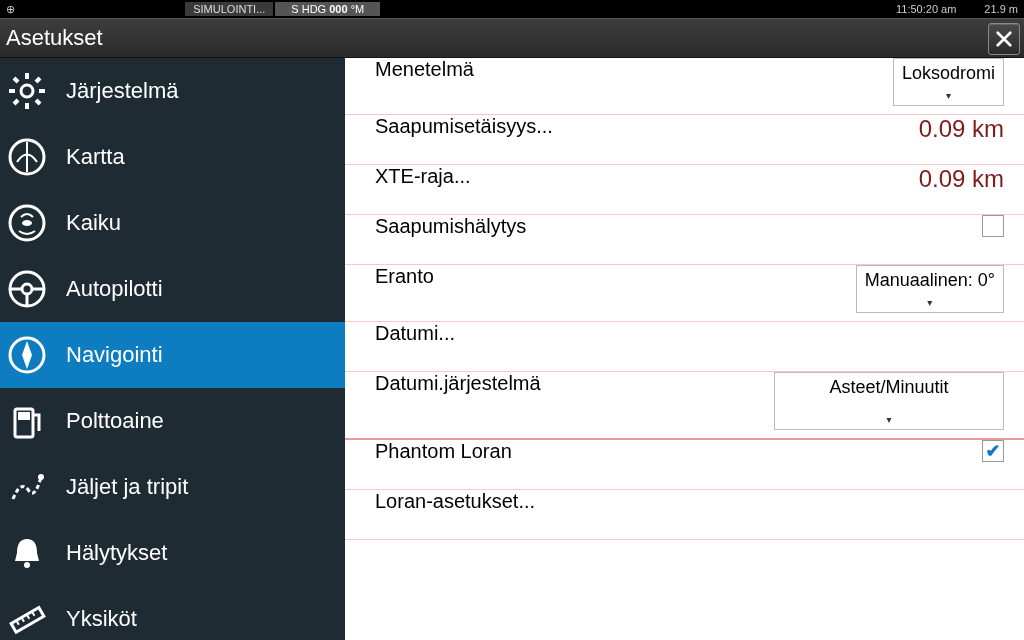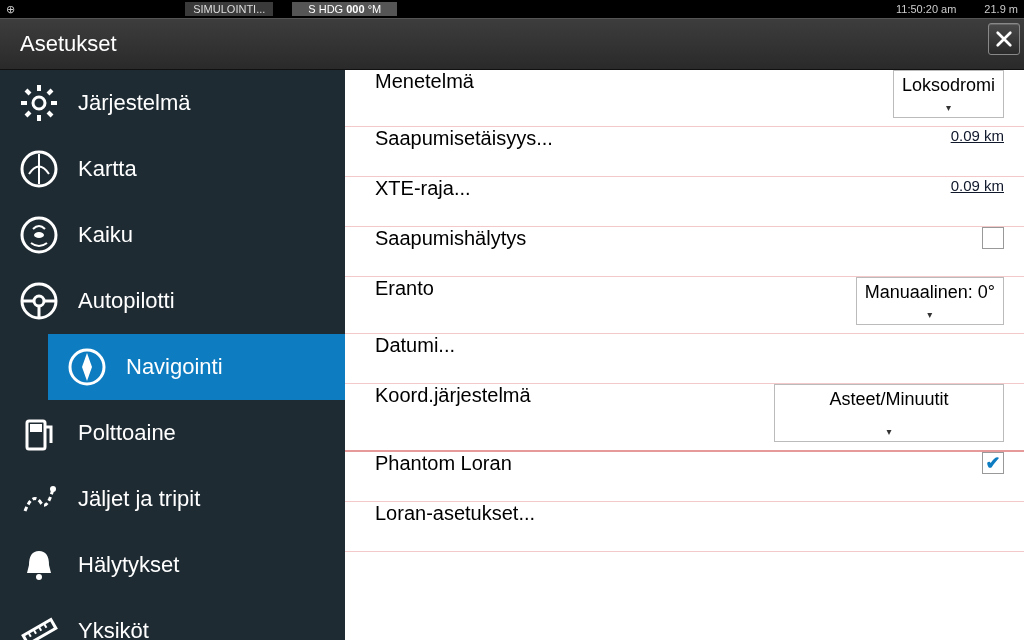--- a/index.html
+++ b/index.html
@@ -10,43 +10,43 @@
     color: #ccc;
     font-size: 11px;
     display: flex;
     align-items: center;
     padding: 0 6px;
   }
   .topbar .globe { margin-right: 170px; font-size:11px; }
   .topbar .tab {
     background:#3a3a3a;
     padding:1px 8px;
-    margin-right:19px;
+    margin-right:2px;
     font-size:11px;
     color:#ddd;
   }
   .topbar .hdg {
     background:#555;
     padding:1px 16px;
     font-size:11px;
     color:#fff;
   }
   .topbar .hdg b { font-weight:bold; }
   .topbar .spacer { flex:1; }
   .topbar .time { margin-right:28px; }
   .titlebar {
-    height: 52px;
+    height: 40px;
     background: linear-gradient(#3d3d3d,#2a2a2a);
     border-top:1px solid #555;
     border-bottom:1px solid #111;
     display:flex;
     align-items:center;
     color:#fff;
     font-size:22px;
-    padding:0 20px;
+    padding:0 6px;
     position:relative;
   }
   .closebtn {
     position:absolute;
     right:4px; top:4px;
     width:32px; height:32px;
     background:linear-gradient(#4a4a4a,#2a2a2a);
     border:1px solid #888;
     border-radius:3px;
     display:flex;align-items:center;justify-content:center;
@@ -60,25 +60,25 @@
   .sidebar {
     width: 345px;
     background:#1f2b33;
     color:#fff;
     overflow:hidden;
   }
   .side-item {
     display:flex;
     align-items:center;
     height:66px;
-    padding:0 18px;
+    padding:0 6px;
     font-size:22px;
     cursor:pointer;
   }
-  .side-item.selected { background:#0d7cc1;margin-left:48px; }
+  .side-item.selected { background:#0d7cc1; }
   .side-icon {
     width:42px; height:42px;
     margin-right:18px;
     display:flex;align-items:center;justify-content:center;
     flex-shrink:0;
   }
   .side-icon svg { width:40px; height:40px; }
   .content {
     flex:1;
     background:#fff;
@@ -87,21 +87,21 @@
   .row {
     display:flex;
     align-items:flex-start;
     min-height:50px;
     padding:0 20px 8px 30px;
     border-bottom:1px solid #f3c9c9;
     font-size:20px;
     color:#000;
   }
   .row .label { flex:1; }
-  .row .value { font-size:15px; color:#0f172a;text-decoration:underline; }
+  .row .value { font-size:24px; color:#7f1d1d; }
   .select {
     border:1px solid #bbb;
     background:#fff;
     padding:4px 8px;
     font-size:18px;
     display:flex;
     align-items:center;
     gap:6px;
     min-width:110px;
     justify-content:space-between;
@@ -297,21 +297,21 @@
         <span>Manuaalinen:  0°</span>
         <span class="chev">▾</span>
       </div>
     </div>
 
     <div class="row">
       <span class="label">Datumi...</span>
     </div>
 
     <div class="row sec-divider">
-      <span class="label">Koord.järjestelmä</span>
+      <span class="label">Datumi.järjestelmä</span>
       <div class="select wide">
         <span>Asteet/Minuutit</span>
         <span class="chev">▾</span>
       </div>
     </div>
 
     <div class="row">
       <span class="label">Phantom Loran</span>
       <div class="checkbox checked"></div>
     </div>

